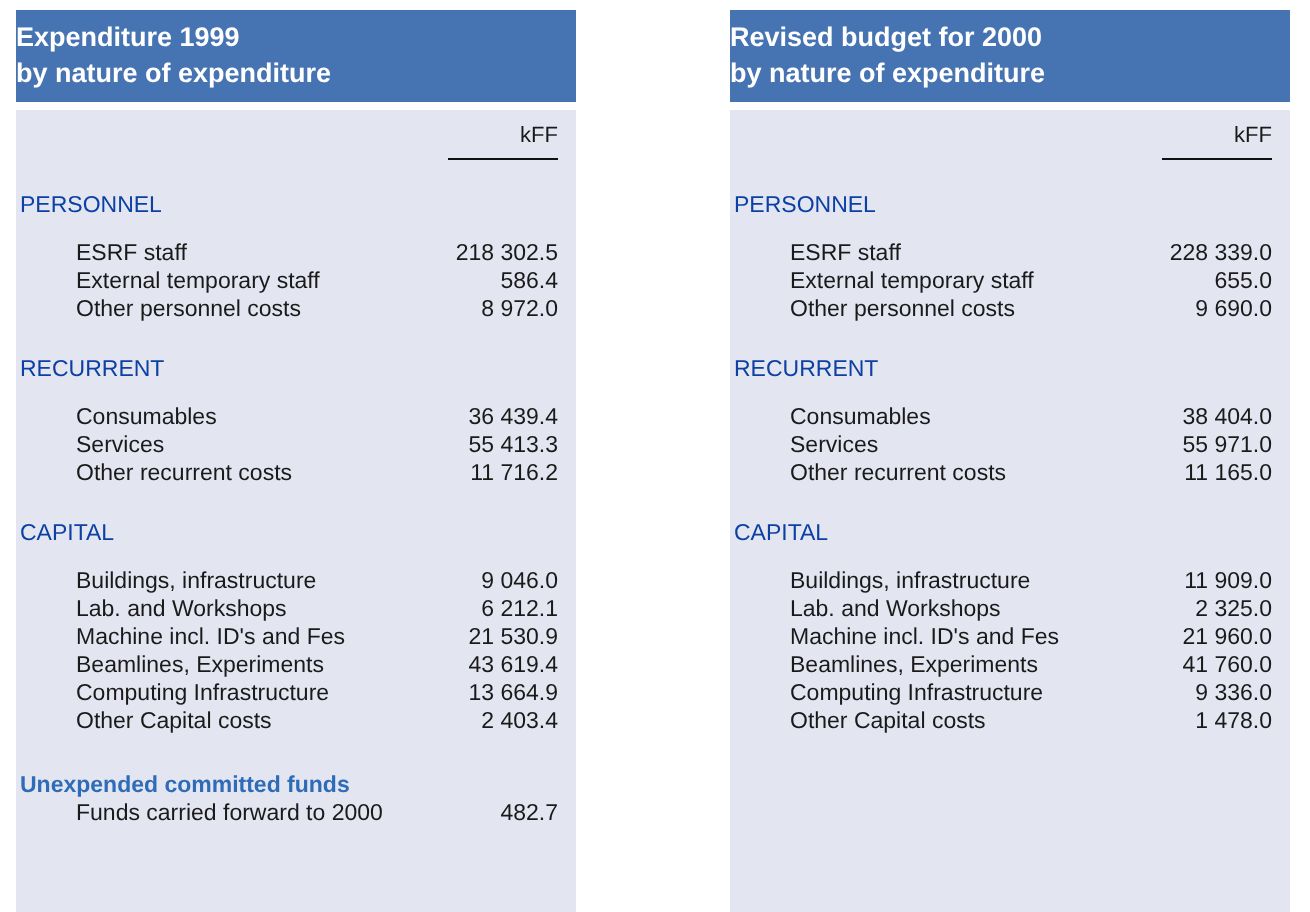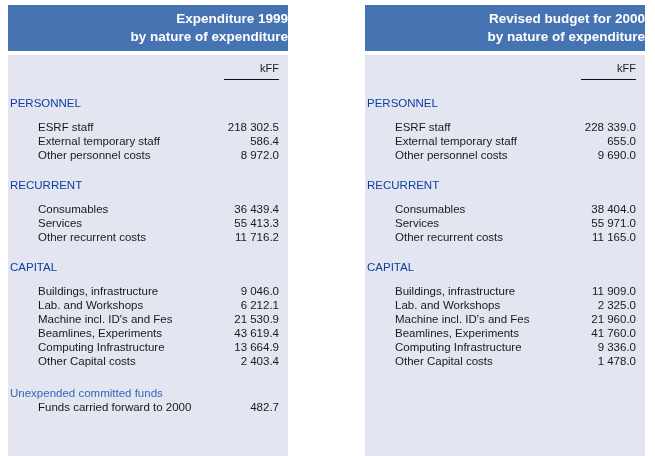--- a/index.html
+++ b/index.html
@@ -5,33 +5,33 @@
   html,body{margin:0;padding:0;background:#ffffff;}
   .page{
     position:relative;width:655px;height:456px;background:#ffffff;
     font-family:"Liberation Sans","DejaVu Sans",sans-serif;overflow:hidden;
   }
   .card{position:absolute;top:5px;width:280px;}
   .card.left{left:8px;}
   .card.right{left:365px;}
   .card-header{
     background:#4673b2;color:#ffffff;font-weight:bold;font-size:13.5px;
-    line-height:18px;text-align:right;height:46px;
+    line-height:18px;text-align:left;height:46px;
     display:flex;flex-direction:column;justify-content:center;
   }
   .card-body{
     background:#e3e5f1;margin-top:4px;height:424px;box-sizing:border-box;
     padding:7px 9px 0 2px;overflow:hidden;
   }
   .unit{font-size:11px;color:#1a1a1a;text-align:right;line-height:12px;}
   .unit-line{width:55px;height:0;border-bottom:1.4px solid #111111;margin:5px 0 0 auto;}
   .section{margin-top:16px;}
   .section-label{color:#0c41a3;font-weight:normal;font-size:11.5px;line-height:14px;}
   .section.plain{margin-top:18px;}
-  .section.plain .section-label{font-weight:normal;color:#2e6cb8;}
+  .section.plain .section-label{font-weight:bold;color:#2e6cb8;}
   .rows{margin-top:10px;}
   .section.plain .rows{margin-top:0;}
   .row{
     display:flex;justify-content:space-between;align-items:flex-start;
     font-size:11.5px;line-height:14px;color:#1a1a1a;padding-left:28px;
   }
   .row-value{text-align:right;white-space:nowrap;}
   .total-bar{
     margin-top:7px;height:17px;background:#7dd3fc;
     display:flex;justify-content:space-between;align-items:center;

